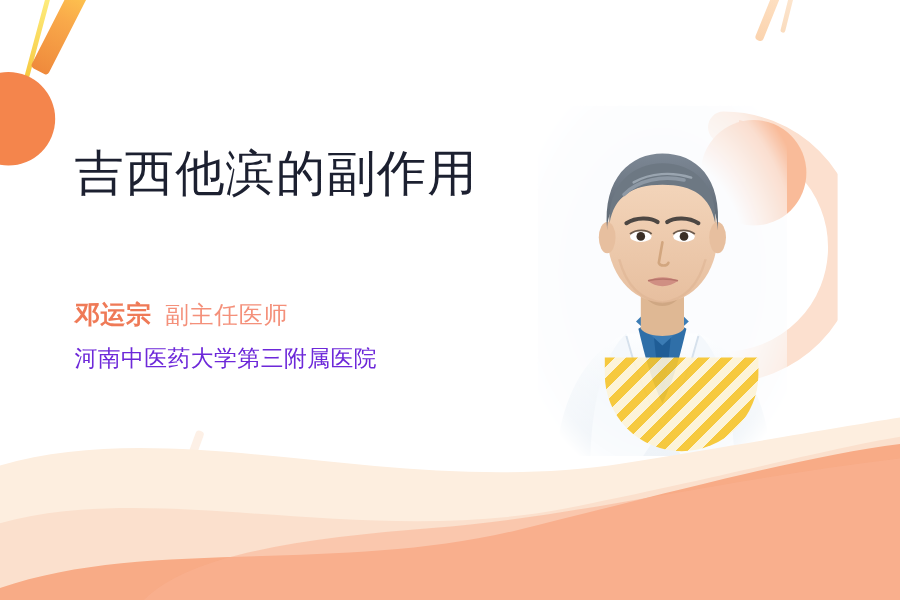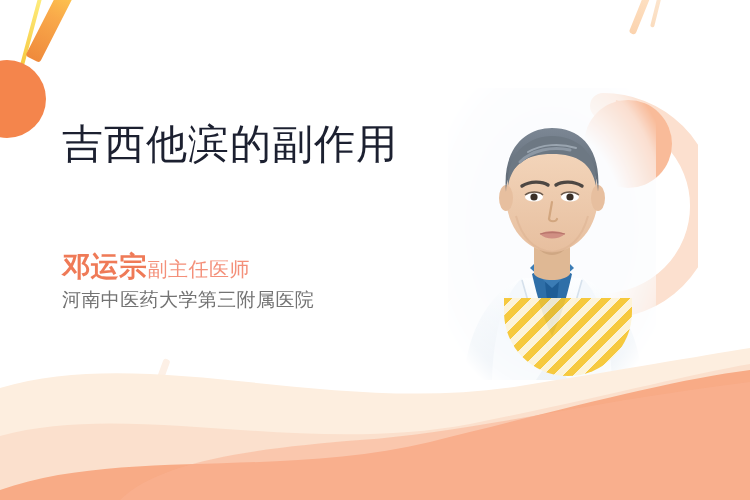--- a/index.html
+++ b/index.html
@@ -115,40 +115,41 @@
     white-space: nowrap;
   }
   .doctor-line {
     position: absolute;
     left: 62px;
     top: 248px;
     white-space: nowrap;
     color: #f08060;
   }
   .doctor-name {
-    font-size: 28px;
+    font-size: 21px;
     font-weight: 700;
     letter-spacing: .5px;
     color: #ef7a57;
   }
   .doctor-role {
     font-size: 20px;
     font-weight: 400;
     letter-spacing: .5px;
+    margin-left: 11px;
     color: #f4907a;
   }
   .affiliation {
     position: absolute;
     left: 62px;
     top: 287px;
     font-size: 19px;
     line-height: 1.42;
     font-weight: 400;
     letter-spacing: .4px;
-    color: #737373;
+    color: #6d28d9;
     white-space: nowrap;
   }
 </style>
 </head>
 <body>
 
 <div id="card">
 
   <div class="deco stroke-yellow"></div>
   <div class="deco stroke-orange"></div>

